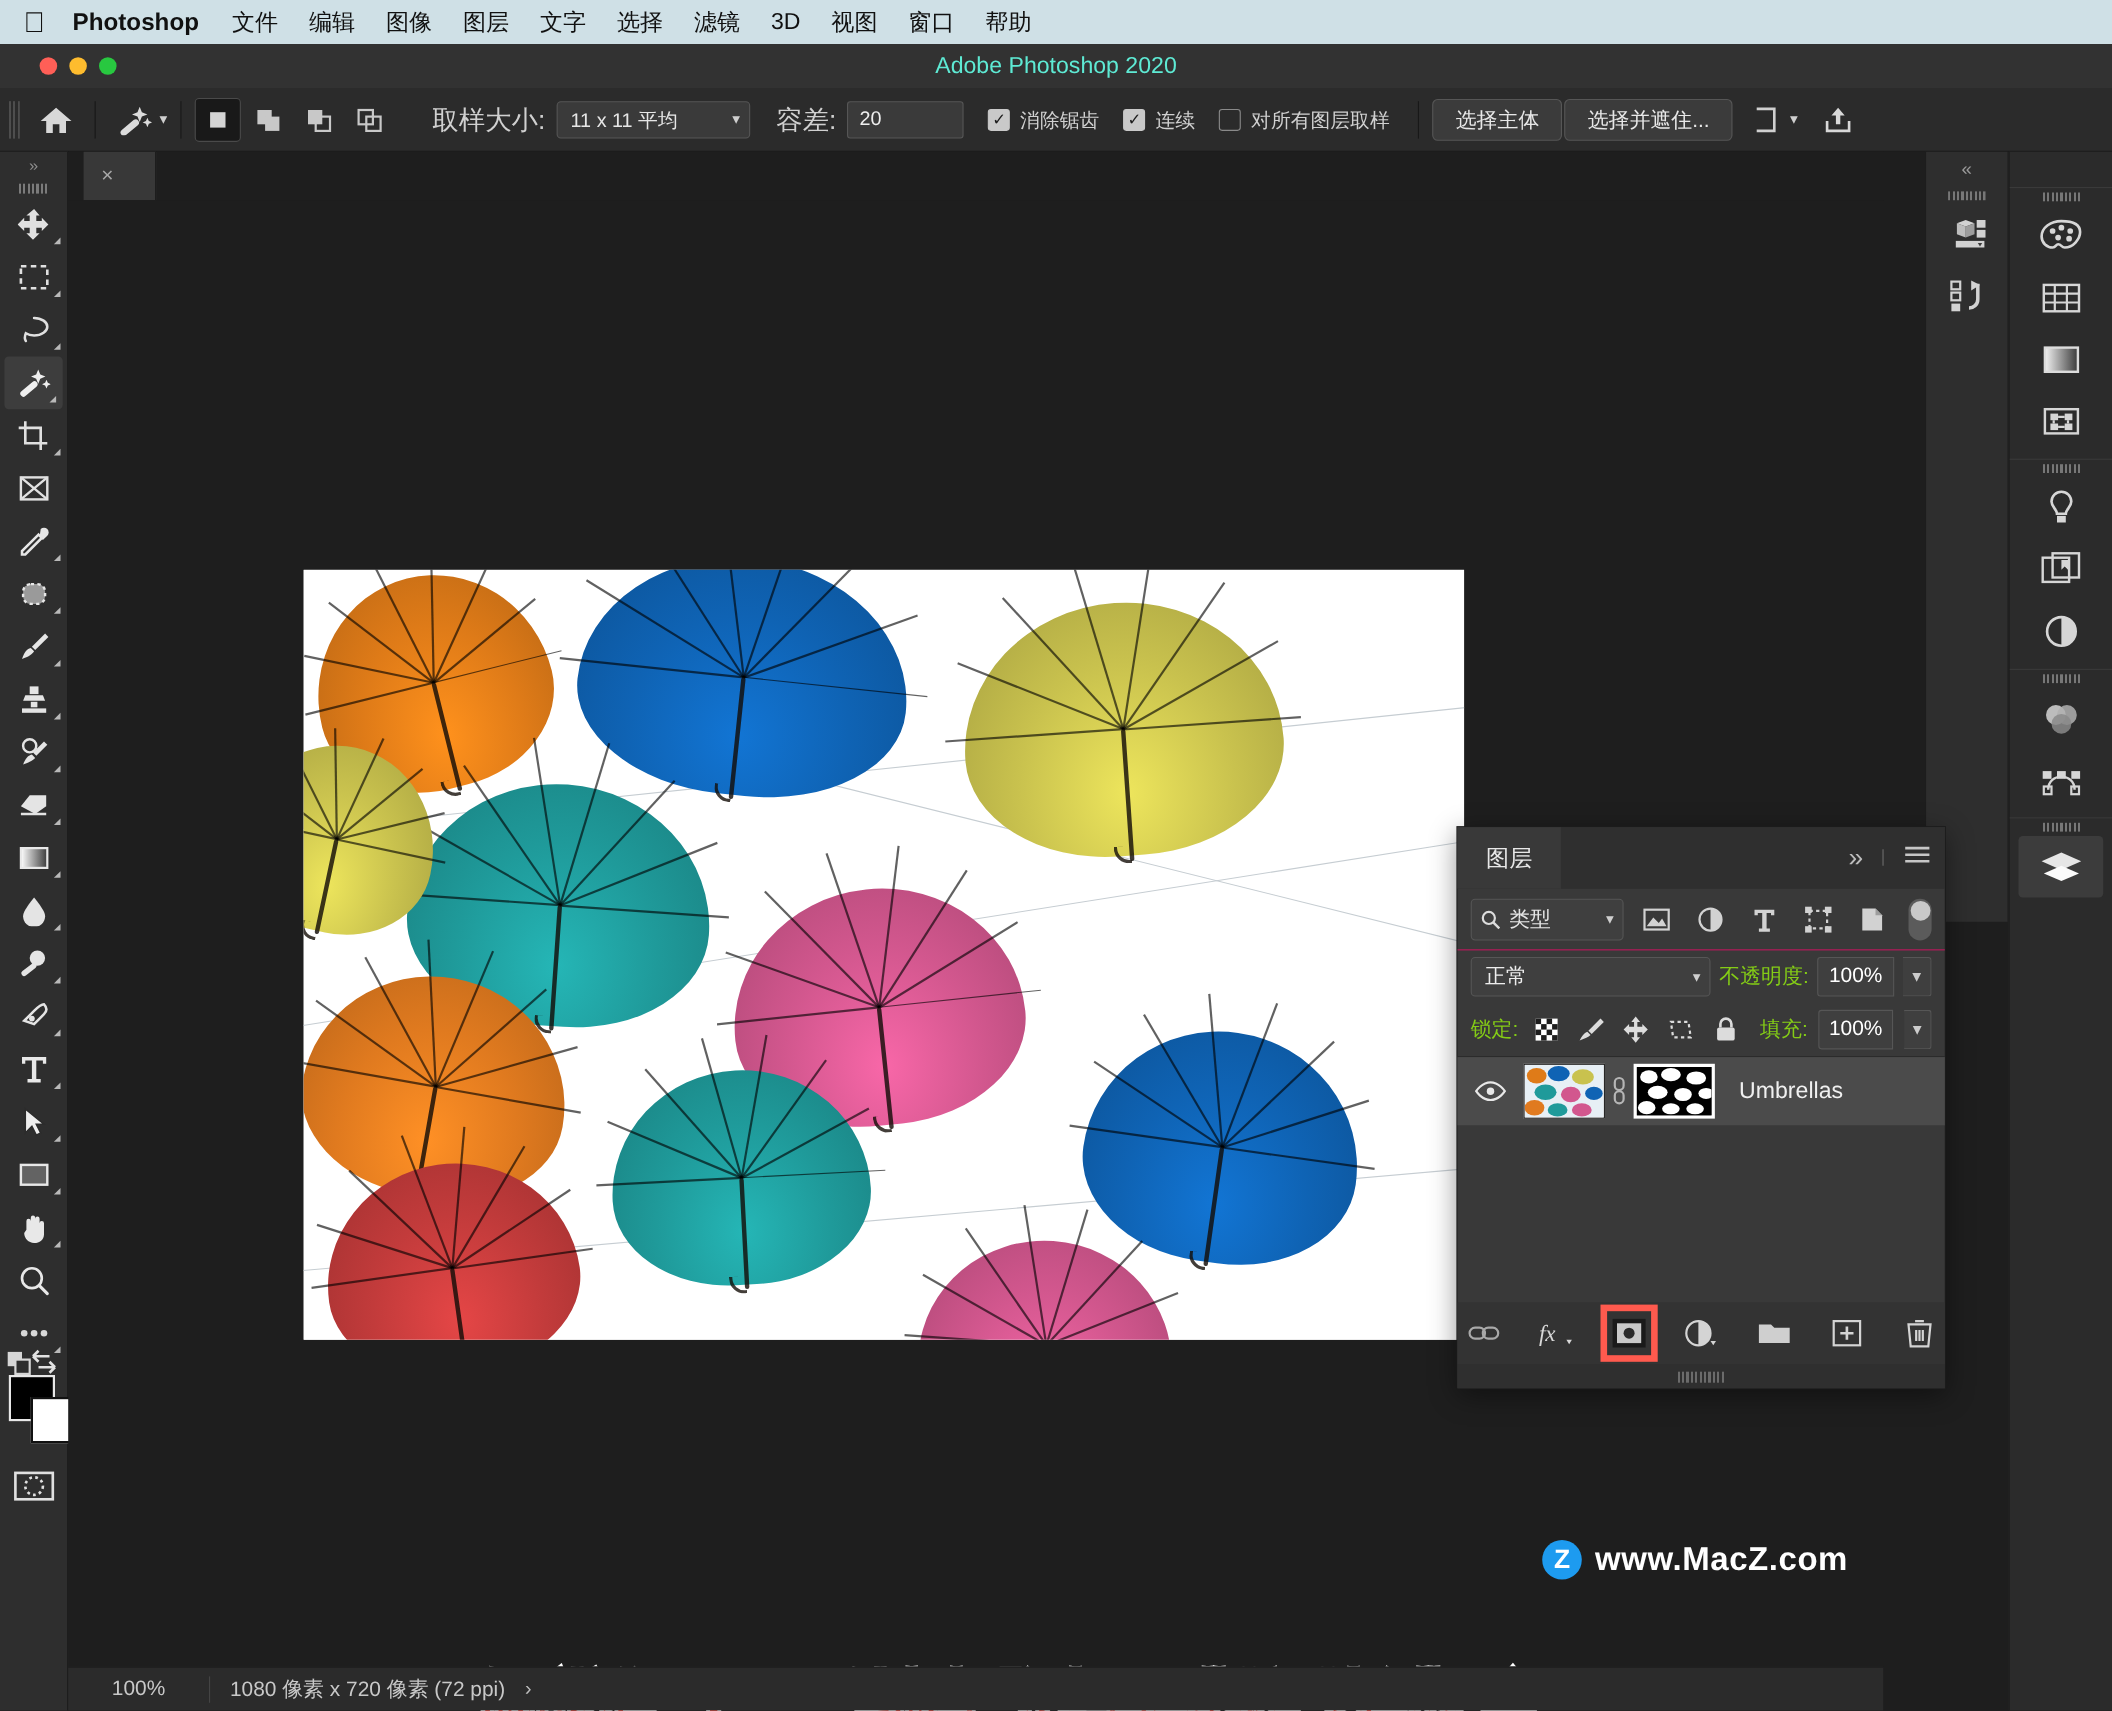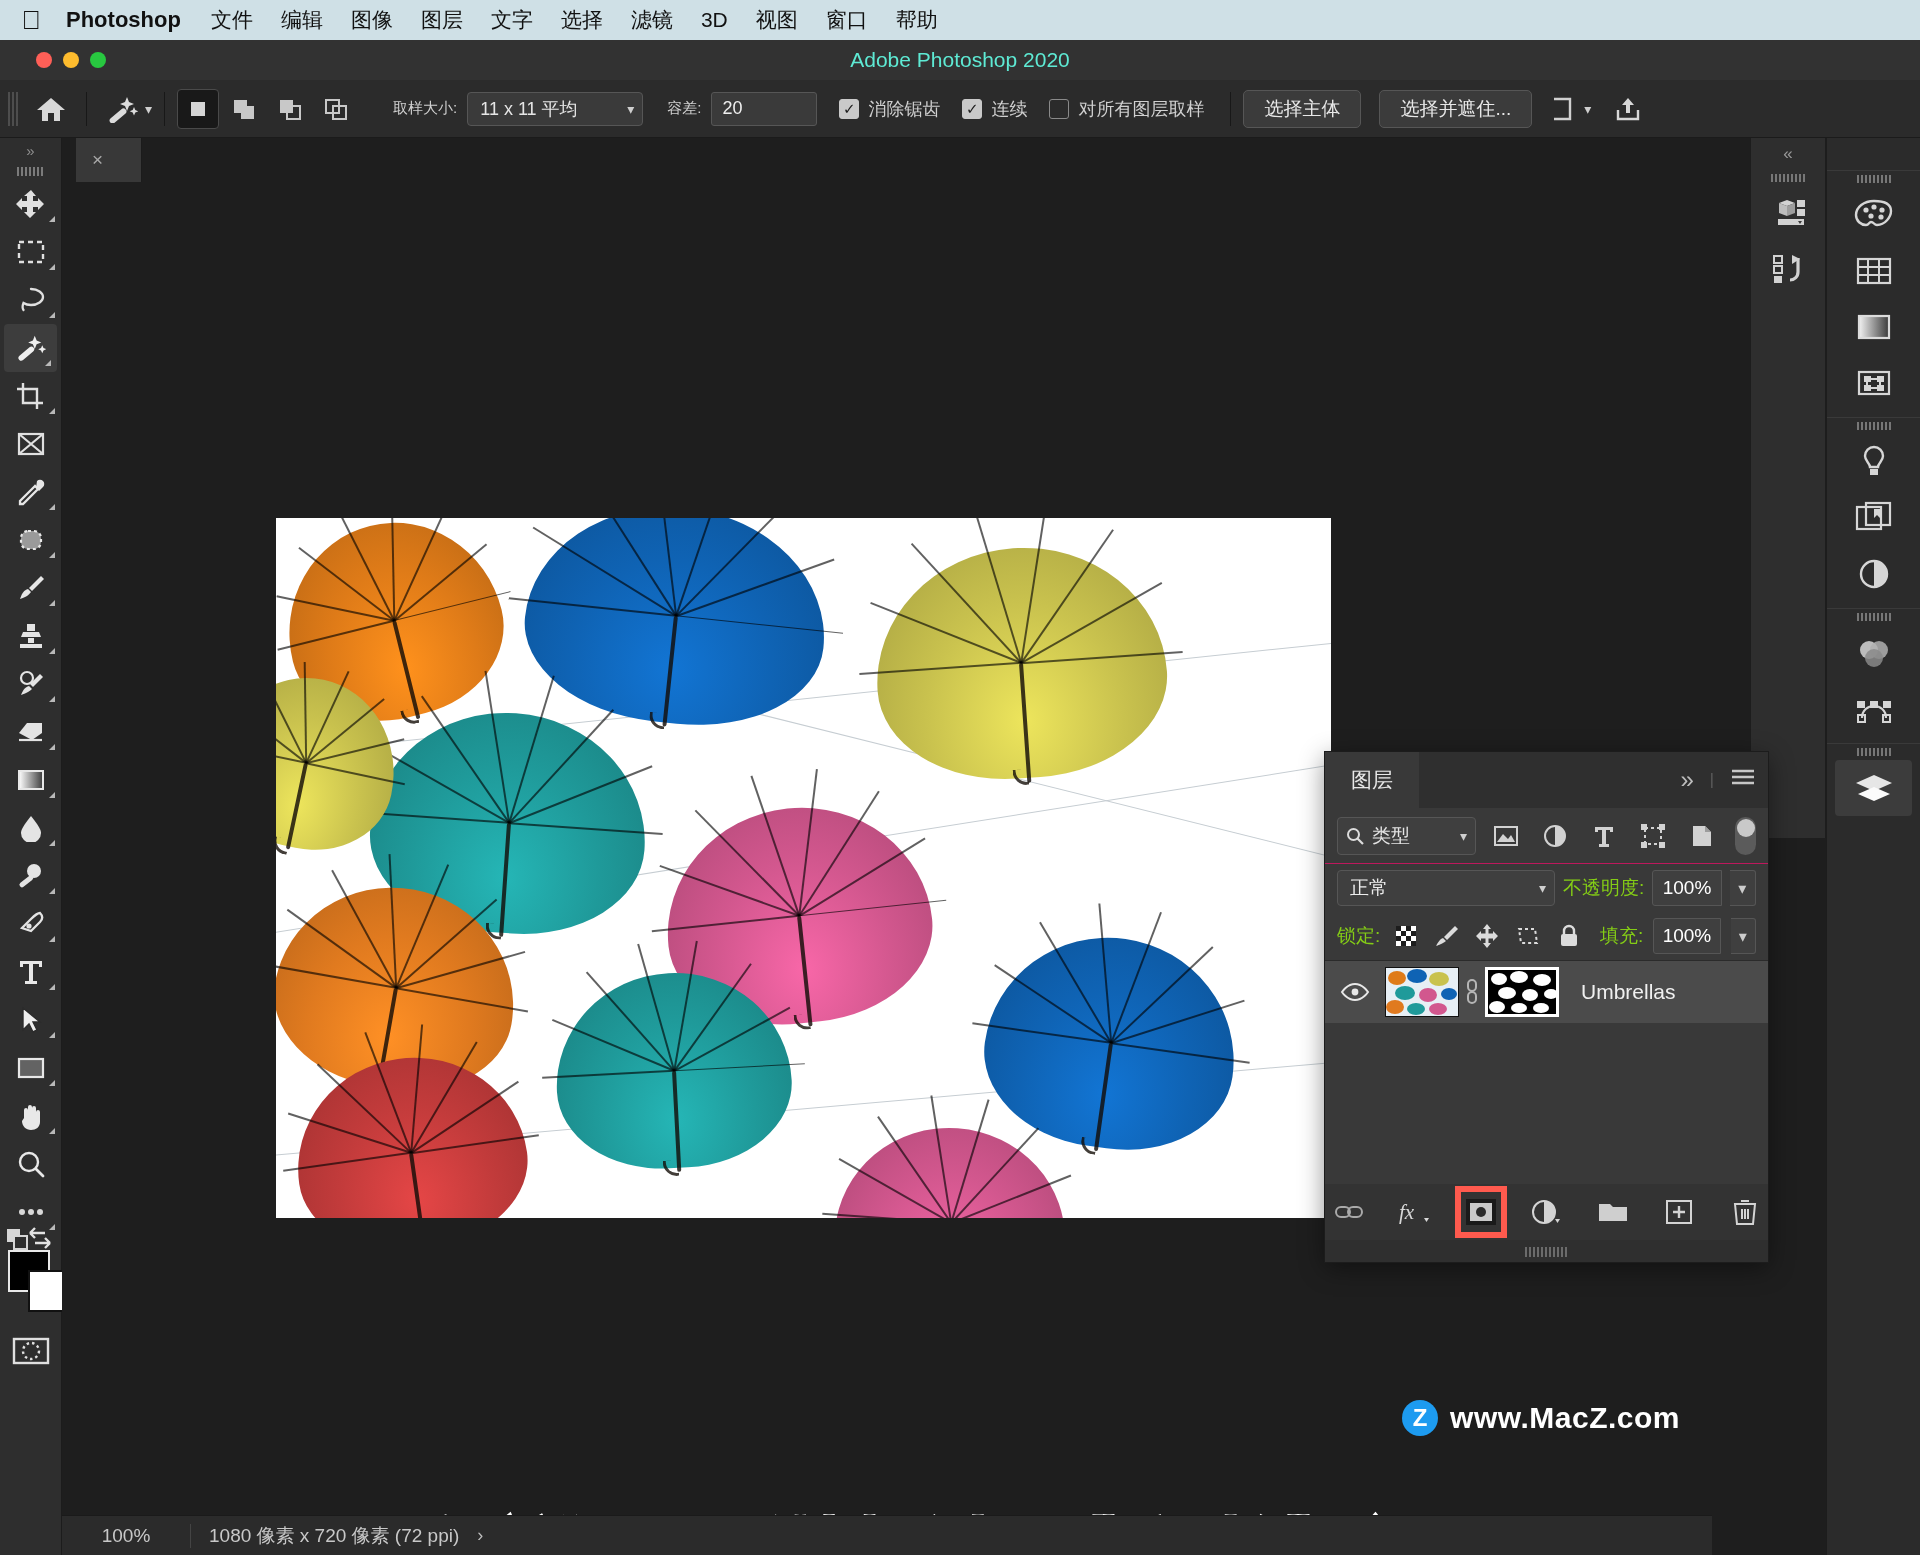--- a/index.html
+++ b/index.html
@@ -37,21 +37,21 @@
   }
   .grip{ width:10px; height:34px; background:
      repeating-linear-gradient(to right,#6a6a6a 0 2px, transparent 2px 4px);
      opacity:.55; margin-right:10px; }
   .ob-sep{ width:1px; height:34px; background:#181818; margin:0 12px; }
   .ob-ico{ width:46px; height:40px; display:flex; align-items:center; justify-content:center; }
   .ob-ico svg{ display:block; }
   .selmode{ display:flex; align-items:center; gap:4px; }
   .selmode .cell{ width:42px; height:40px; border-radius:4px; display:flex; align-items:center; justify-content:center; }
   .selmode .cell.active{ background:#191919; border:1px solid #4a4a4a; }
-  .ob-label{ margin:0 10px 0 4px; white-space:nowrap; font-size:15px; }
+  .ob-label{ margin:0 10px 0 4px; white-space:nowrap; font-size:24px; }
   .ob-select{
     height:34px; min-width:176px; background:#3a3a3a; border:1px solid #565656; border-radius:4px;
     display:flex; align-items:center; justify-content:space-between; padding:0 8px 0 12px; font-size:18px; color:#e6e6e6;
   }
   .ob-input{
     height:34px; width:106px; background:#3a3a3a; border:1px solid #565656; border-radius:3px;
     display:flex; align-items:center; padding-left:10px; font-size:18px; color:#eee;
   }
   .chk{ display:flex; align-items:center; gap:9px; margin-left:22px; white-space:nowrap; }
   .box{ width:20px; height:20px; border:1px solid #8a8a8a; border-radius:3px; background:#2b2b2b;
@@ -289,21 +289,21 @@
     <span class="box on">✓</span>
     <span>连续</span>
   </div>
   <div class="chk">
     <span class="box"></span>
     <span>对所有图层取样</span>
   </div>
 
   <div class="ob-sep" style="margin-left:26px"></div>
   <div class="ob-btn">选择主体</div>
-  <div class="ob-btn" style="margin-left:18px">选择并遮住...</div>
+  <div class="ob-btn" style="margin-left:2px">选择并遮住...</div>
 
   <div class="ob-ico" style="margin-left:6px">
     <svg width="22" height="24" viewBox="0 0 22 24">
         <path d="M4 2 H20 V22 H4" fill="none" stroke="#d0d0d0" stroke-width="2.4"></path>
       </svg>
   </div>
   <span class="caret">▾</span>
   <div class="ob-ico" style="margin-left:14px">
     <svg width="26" height="26" viewBox="0 0 26 26">
       <path d="M13 2 L19 9 H15 V17 H11 V9 H7 Z" fill="#d8d8d8"></path>

